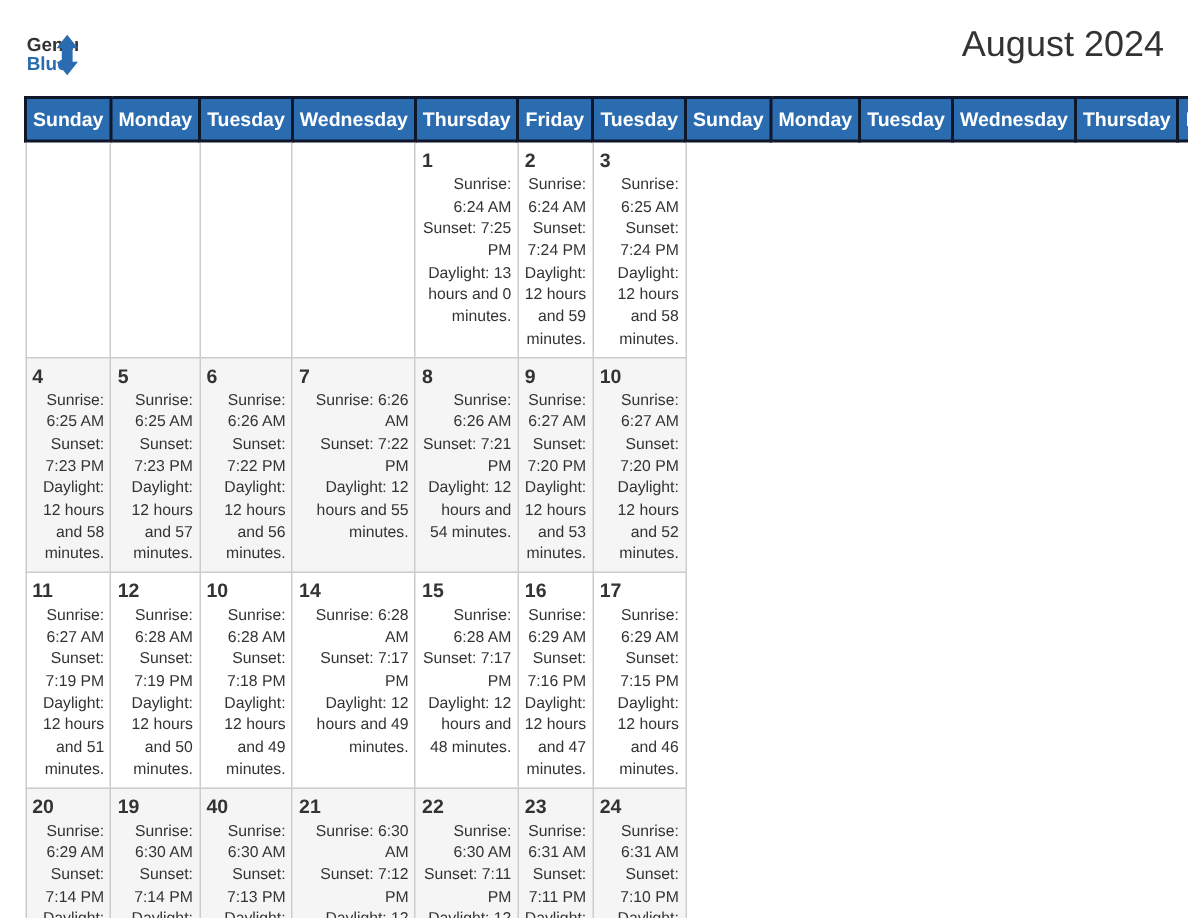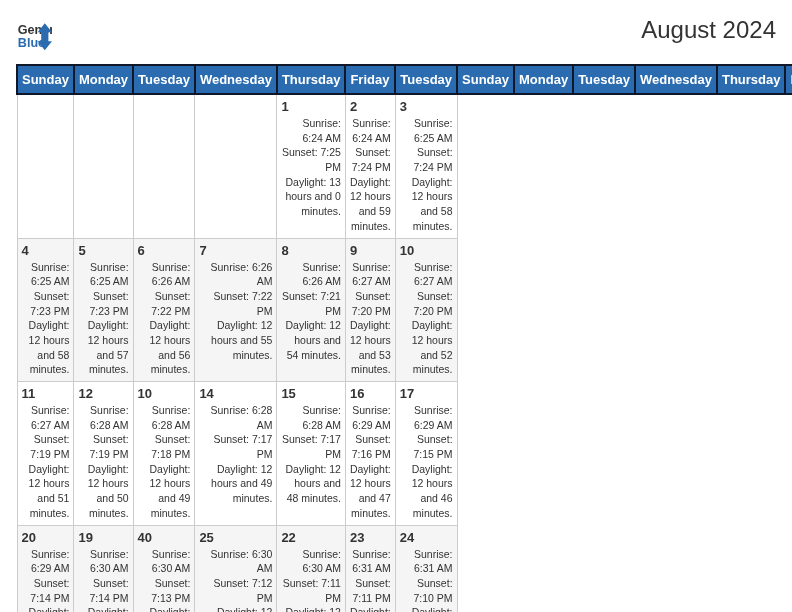--- a/index.html
+++ b/index.html
@@ -238,21 +238,21 @@
 Sunset: 7:14 PM
 Daylight: 12 hours and 44 minutes.</div>
         </td>
         <td>
           <div class="day-number">40</div>
           <div class="day-info" style="white-space: pre-line;">Sunrise: 6:30 AM
 Sunset: 7:13 PM
 Daylight: 12 hours and 43 minutes.</div>
         </td>
         <td>
-          <div class="day-number">25</div>
+          <div class="day-number">21</div>
           <div class="day-info" style="white-space: pre-line;">Sunrise: 6:30 AM
 Sunset: 7:12 PM
 Daylight: 12 hours and 42 minutes.</div>
         </td>
         <td>
           <div class="day-number">22</div>
           <div class="day-info" style="white-space: pre-line;">Sunrise: 6:30 AM
 Sunset: 7:11 PM
 Daylight: 12 hours and 41 minutes.</div>
         </td>

